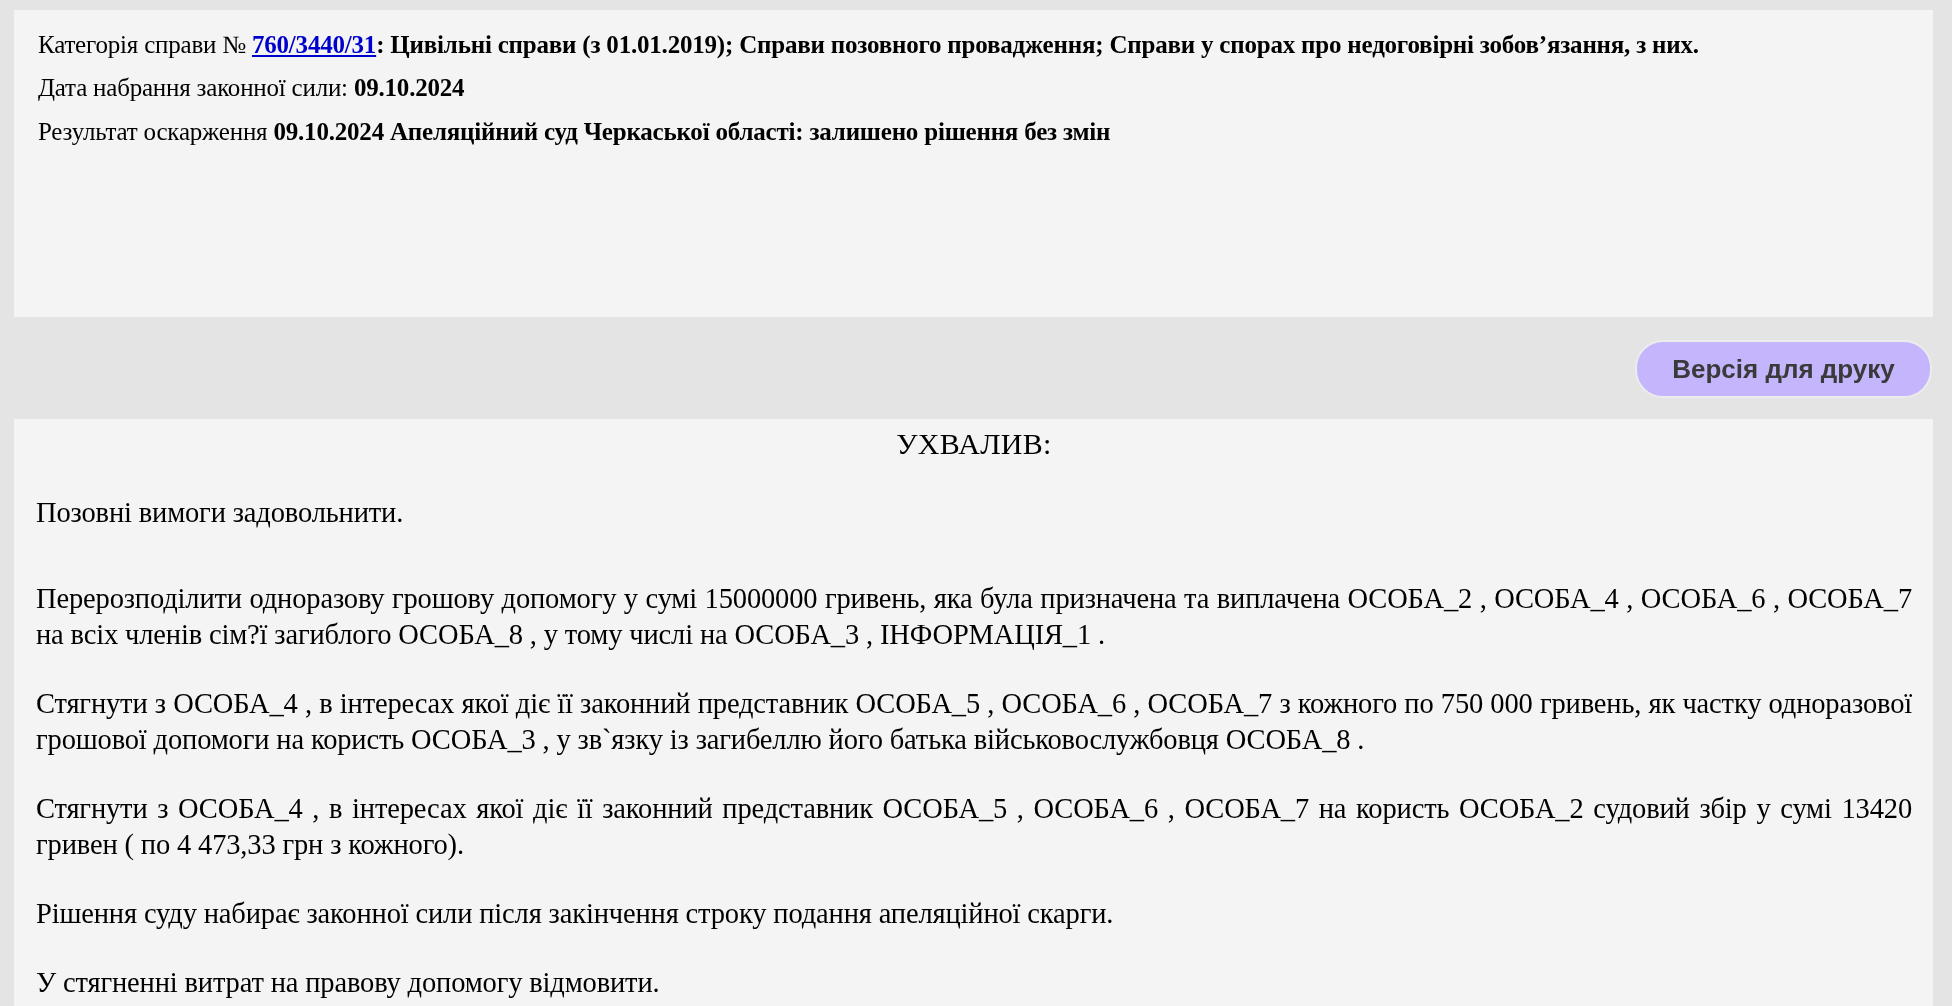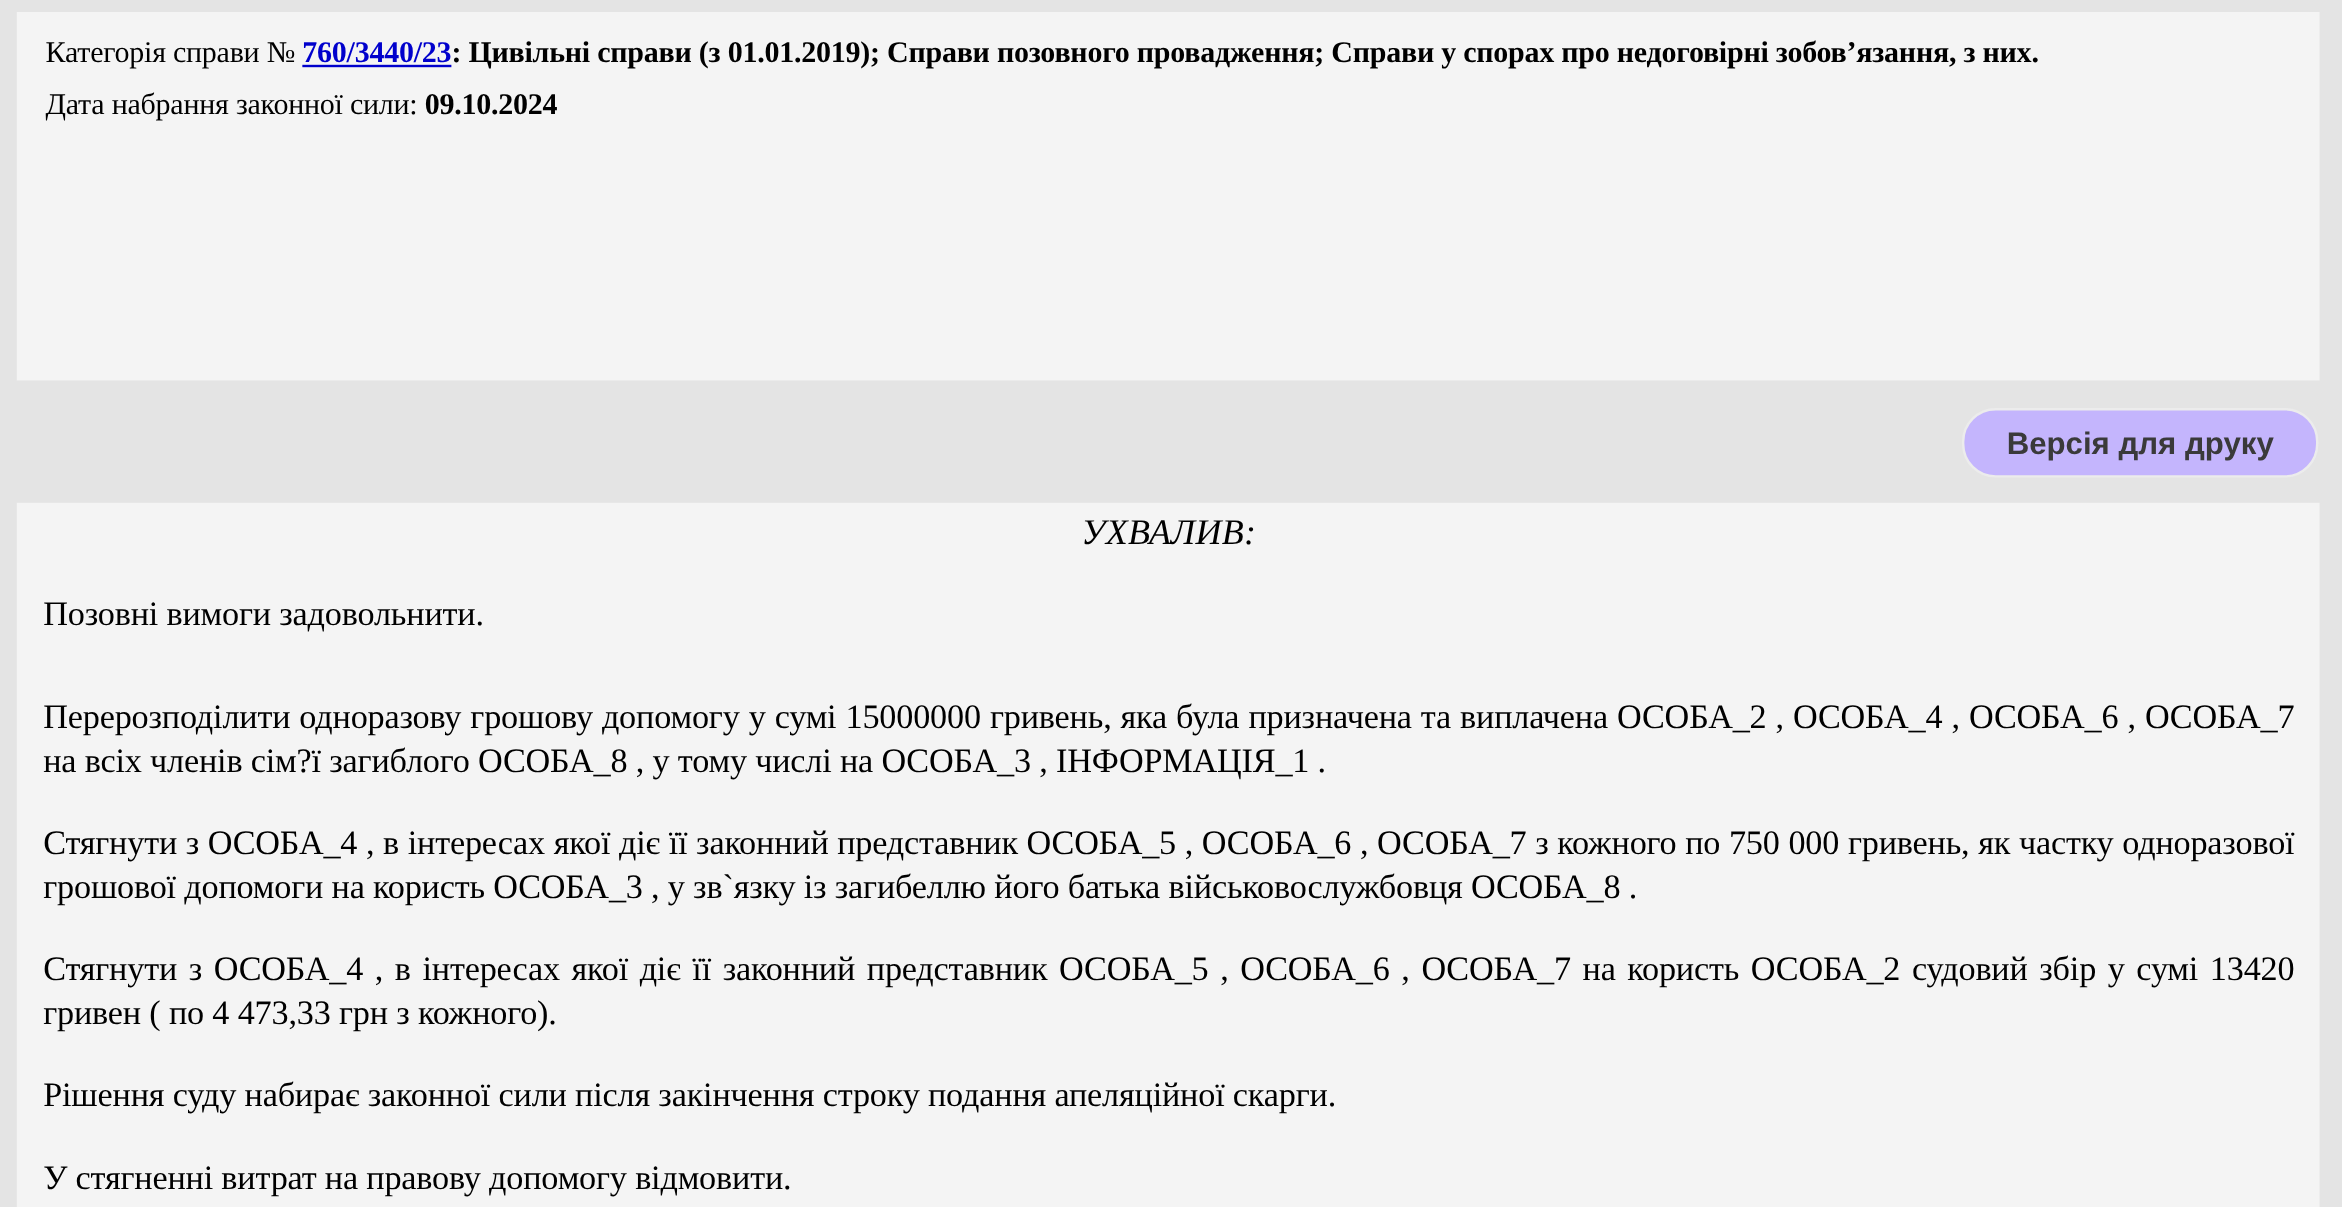--- a/index.html
+++ b/index.html
@@ -17,35 +17,38 @@
   .info-line b { font-weight:bold; }
   .info-line a { color:#0000cc; text-decoration:underline; font-weight:bold; }
   #print-button {
     position:absolute; left:1635px; top:340px; width:297px; height:58px;
     border-radius:28px; background:#c4b5fd; border:2px solid #ececec; box-sizing:border-box;
     font-family:"Liberation Sans", "DejaVu Sans", sans-serif; font-weight:bold;
     font-size:26px; color:#3a3a3a; display:flex; align-items:center; justify-content:center;
     cursor:pointer;
   }
   #decision-panel { left:14px; top:419px; width:1919px; height:600px; padding:0 21px 0 22px; }
-  #decision-title { text-align:center; font-size:30px; line-height:30px; margin-top:10px; letter-spacing:0.3px;font-style:italic; }
+  #decision-title { text-align:center; font-size:30px; line-height:30px; margin-top:10px; letter-spacing:0.3px; }
   .para { font-size:28.5px; line-height:36px; text-align:justify; margin:0; letter-spacing:-0.15px; }
   .para + .para { margin-top:33px; }
   #p0 { margin-top:36px; }
   #p1 { margin-top:50px; }
 </style>
 </head>
 <body>
 
 <div class="panel" id="info-panel">
   <div class="info-line first">
-    <span>Категорія справи № </span><a href="#">760/3440/23</a><b>: Цивільні справи (з 01.01.2019); Справи позовного провадження; Справи у спорах про недоговірні зобов’язання, з них.</b>
+    <span>Категорія справи № </span><a href="#">760/3440/31</a><b>: Цивільні справи (з 01.01.2019); Справи позовного провадження; Справи у спорах про недоговірні зобов’язання, з них.</b>
   </div>
   <div class="info-line">
     <span>Дата набрання законної сили: </span><b>09.10.2024</b>
+  </div>
+  <div class="info-line">
+    <span>Результат оскарження </span><b>09.10.2024 Апеляційний суд Черкаської області: залишено рішення без змін</b>
   </div>
 </div>
 
 <div id="print-button">Версія для друку</div>
 
 <div class="panel" id="decision-panel">
   <div id="decision-title">УХВАЛИВ:</div>
   <p class="para" id="p0">Позовні вимоги задовольнити.</p>
   <p class="para" id="p1">Перерозподілити одноразову грошову допомогу у сумі 15000000 гривень, яка була призначена та виплачена ОСОБА_2 , ОСОБА_4 , ОСОБА_6 ,  ОСОБА_7 на всіх членів сім?ї загиблого ОСОБА_8 , у тому числі на ОСОБА_3 , ІНФОРМАЦІЯ_1 .</p>
   <p class="para">Стягнути з ОСОБА_4 , в інтересах якої діє її законний представник ОСОБА_5 , ОСОБА_6 , ОСОБА_7 з кожного по 750 000 гривень, як частку одноразової грошової допомоги на користь ОСОБА_3 , у зв`язку із загибеллю його батька військовослужбовця ОСОБА_8 .</p>

